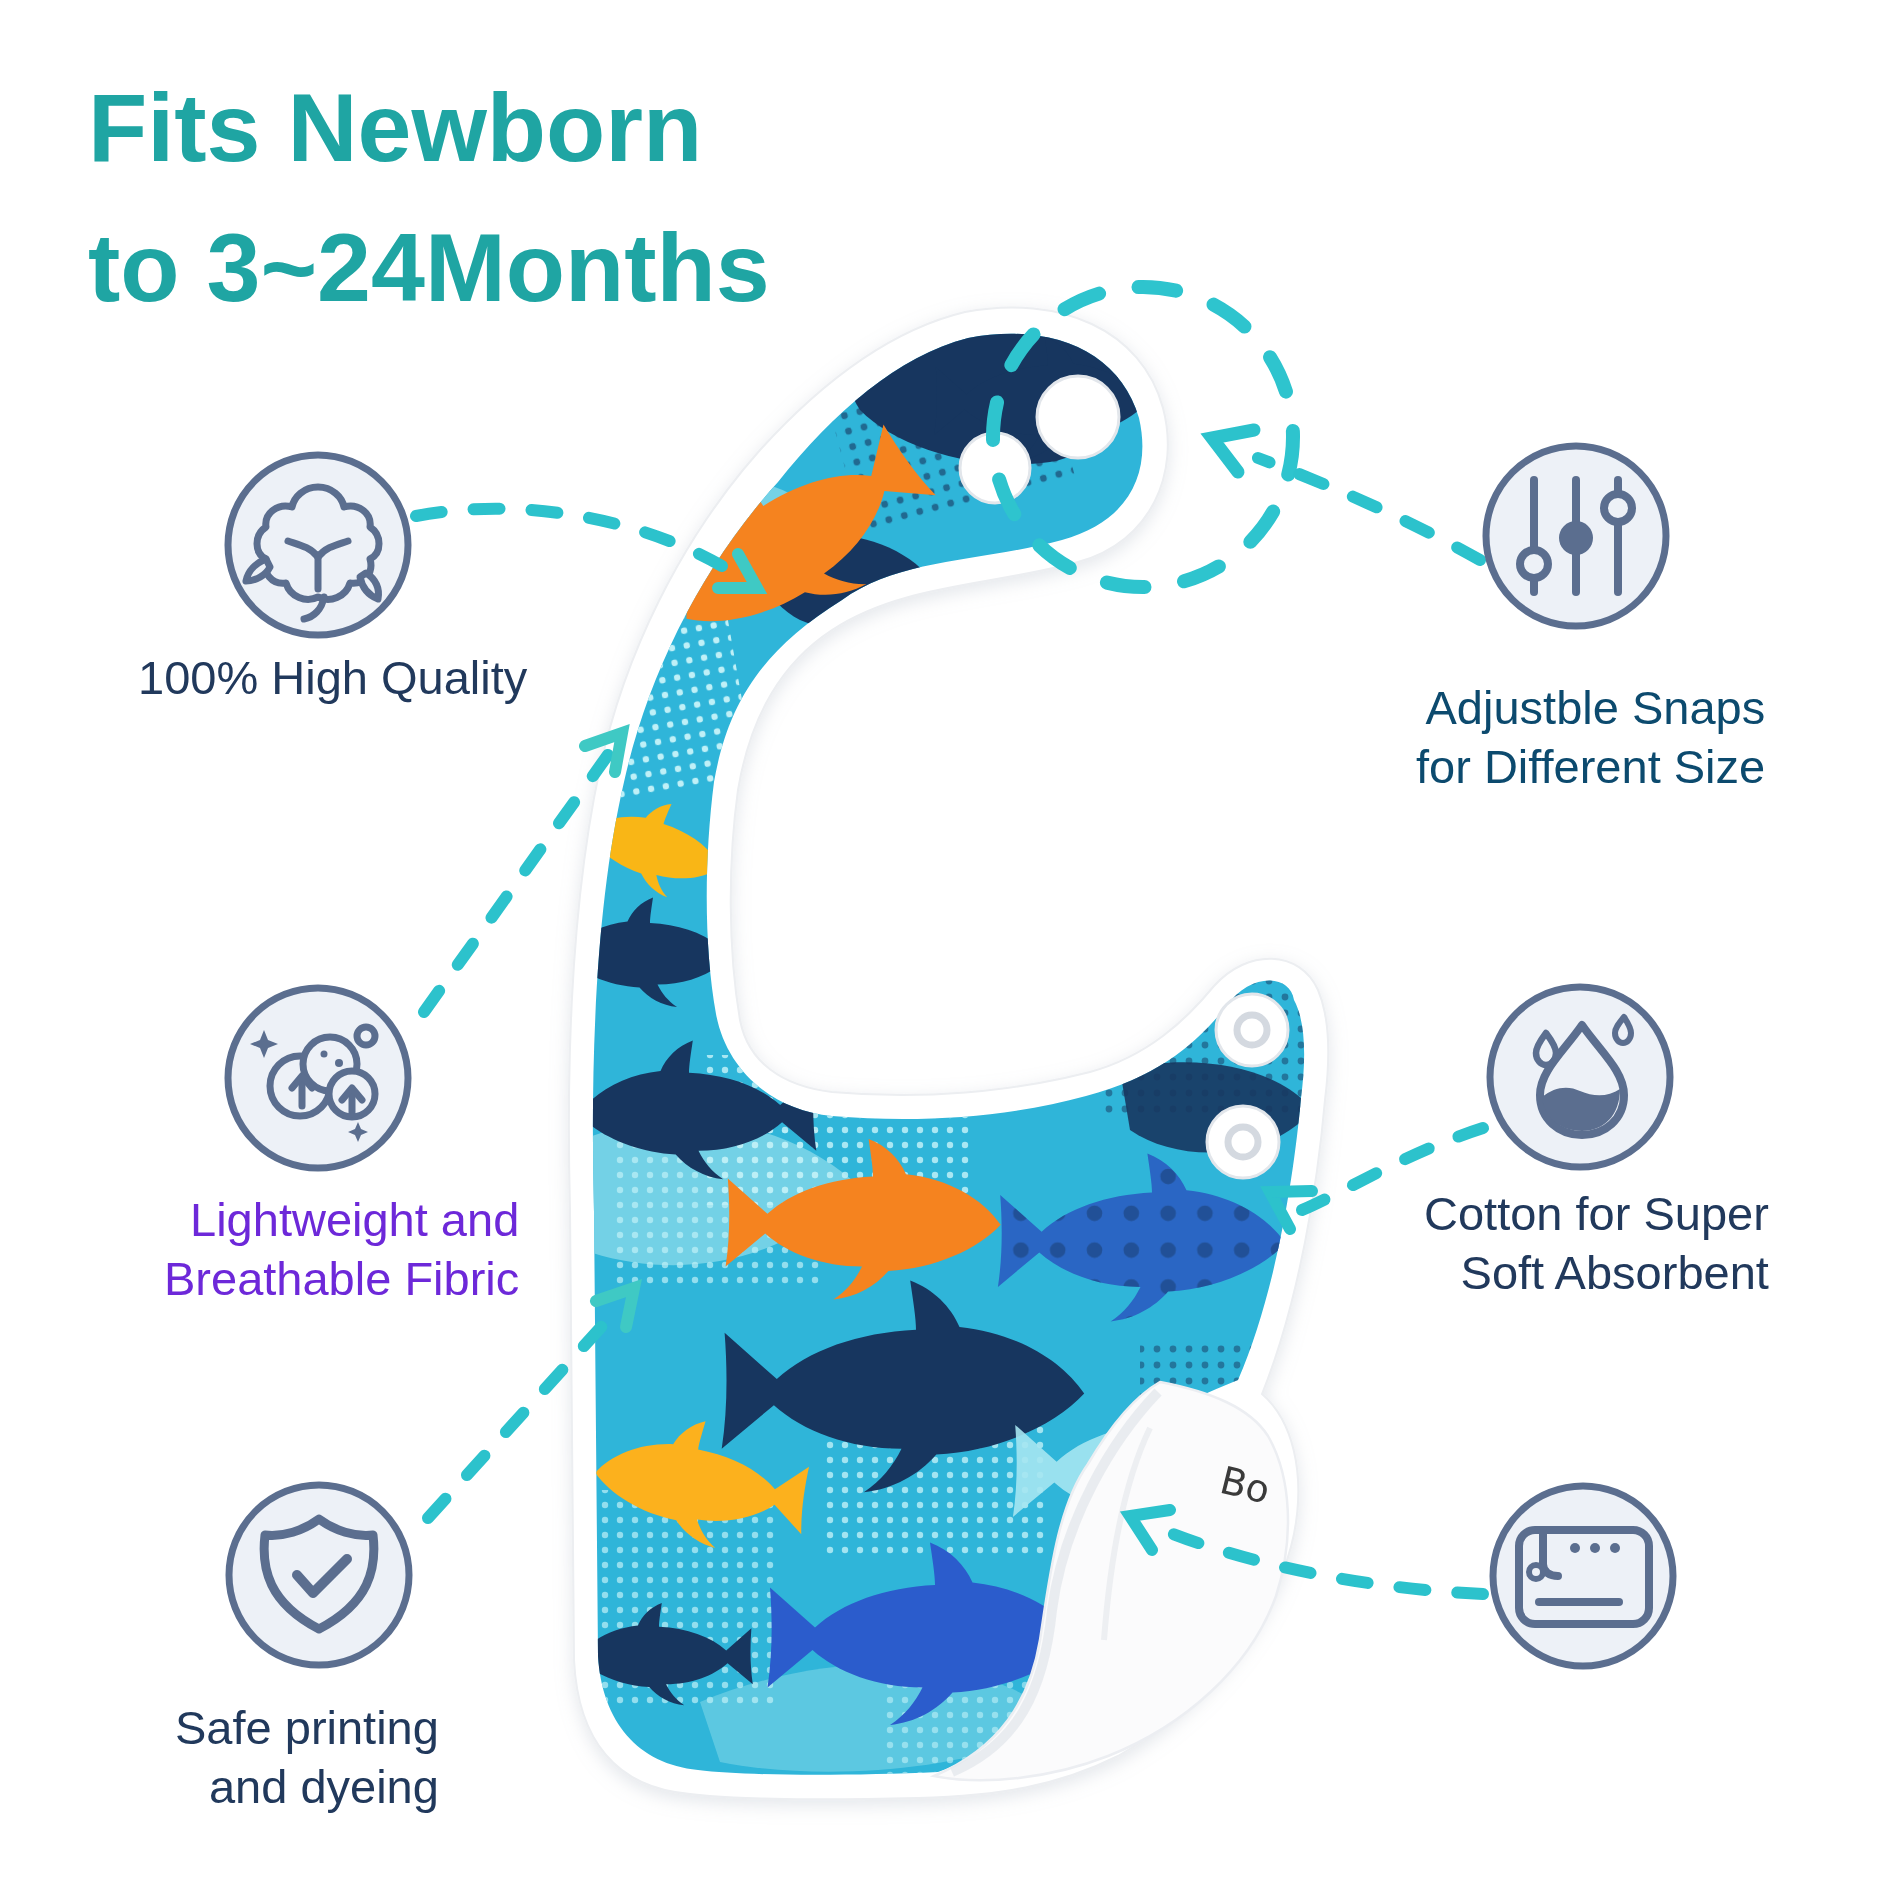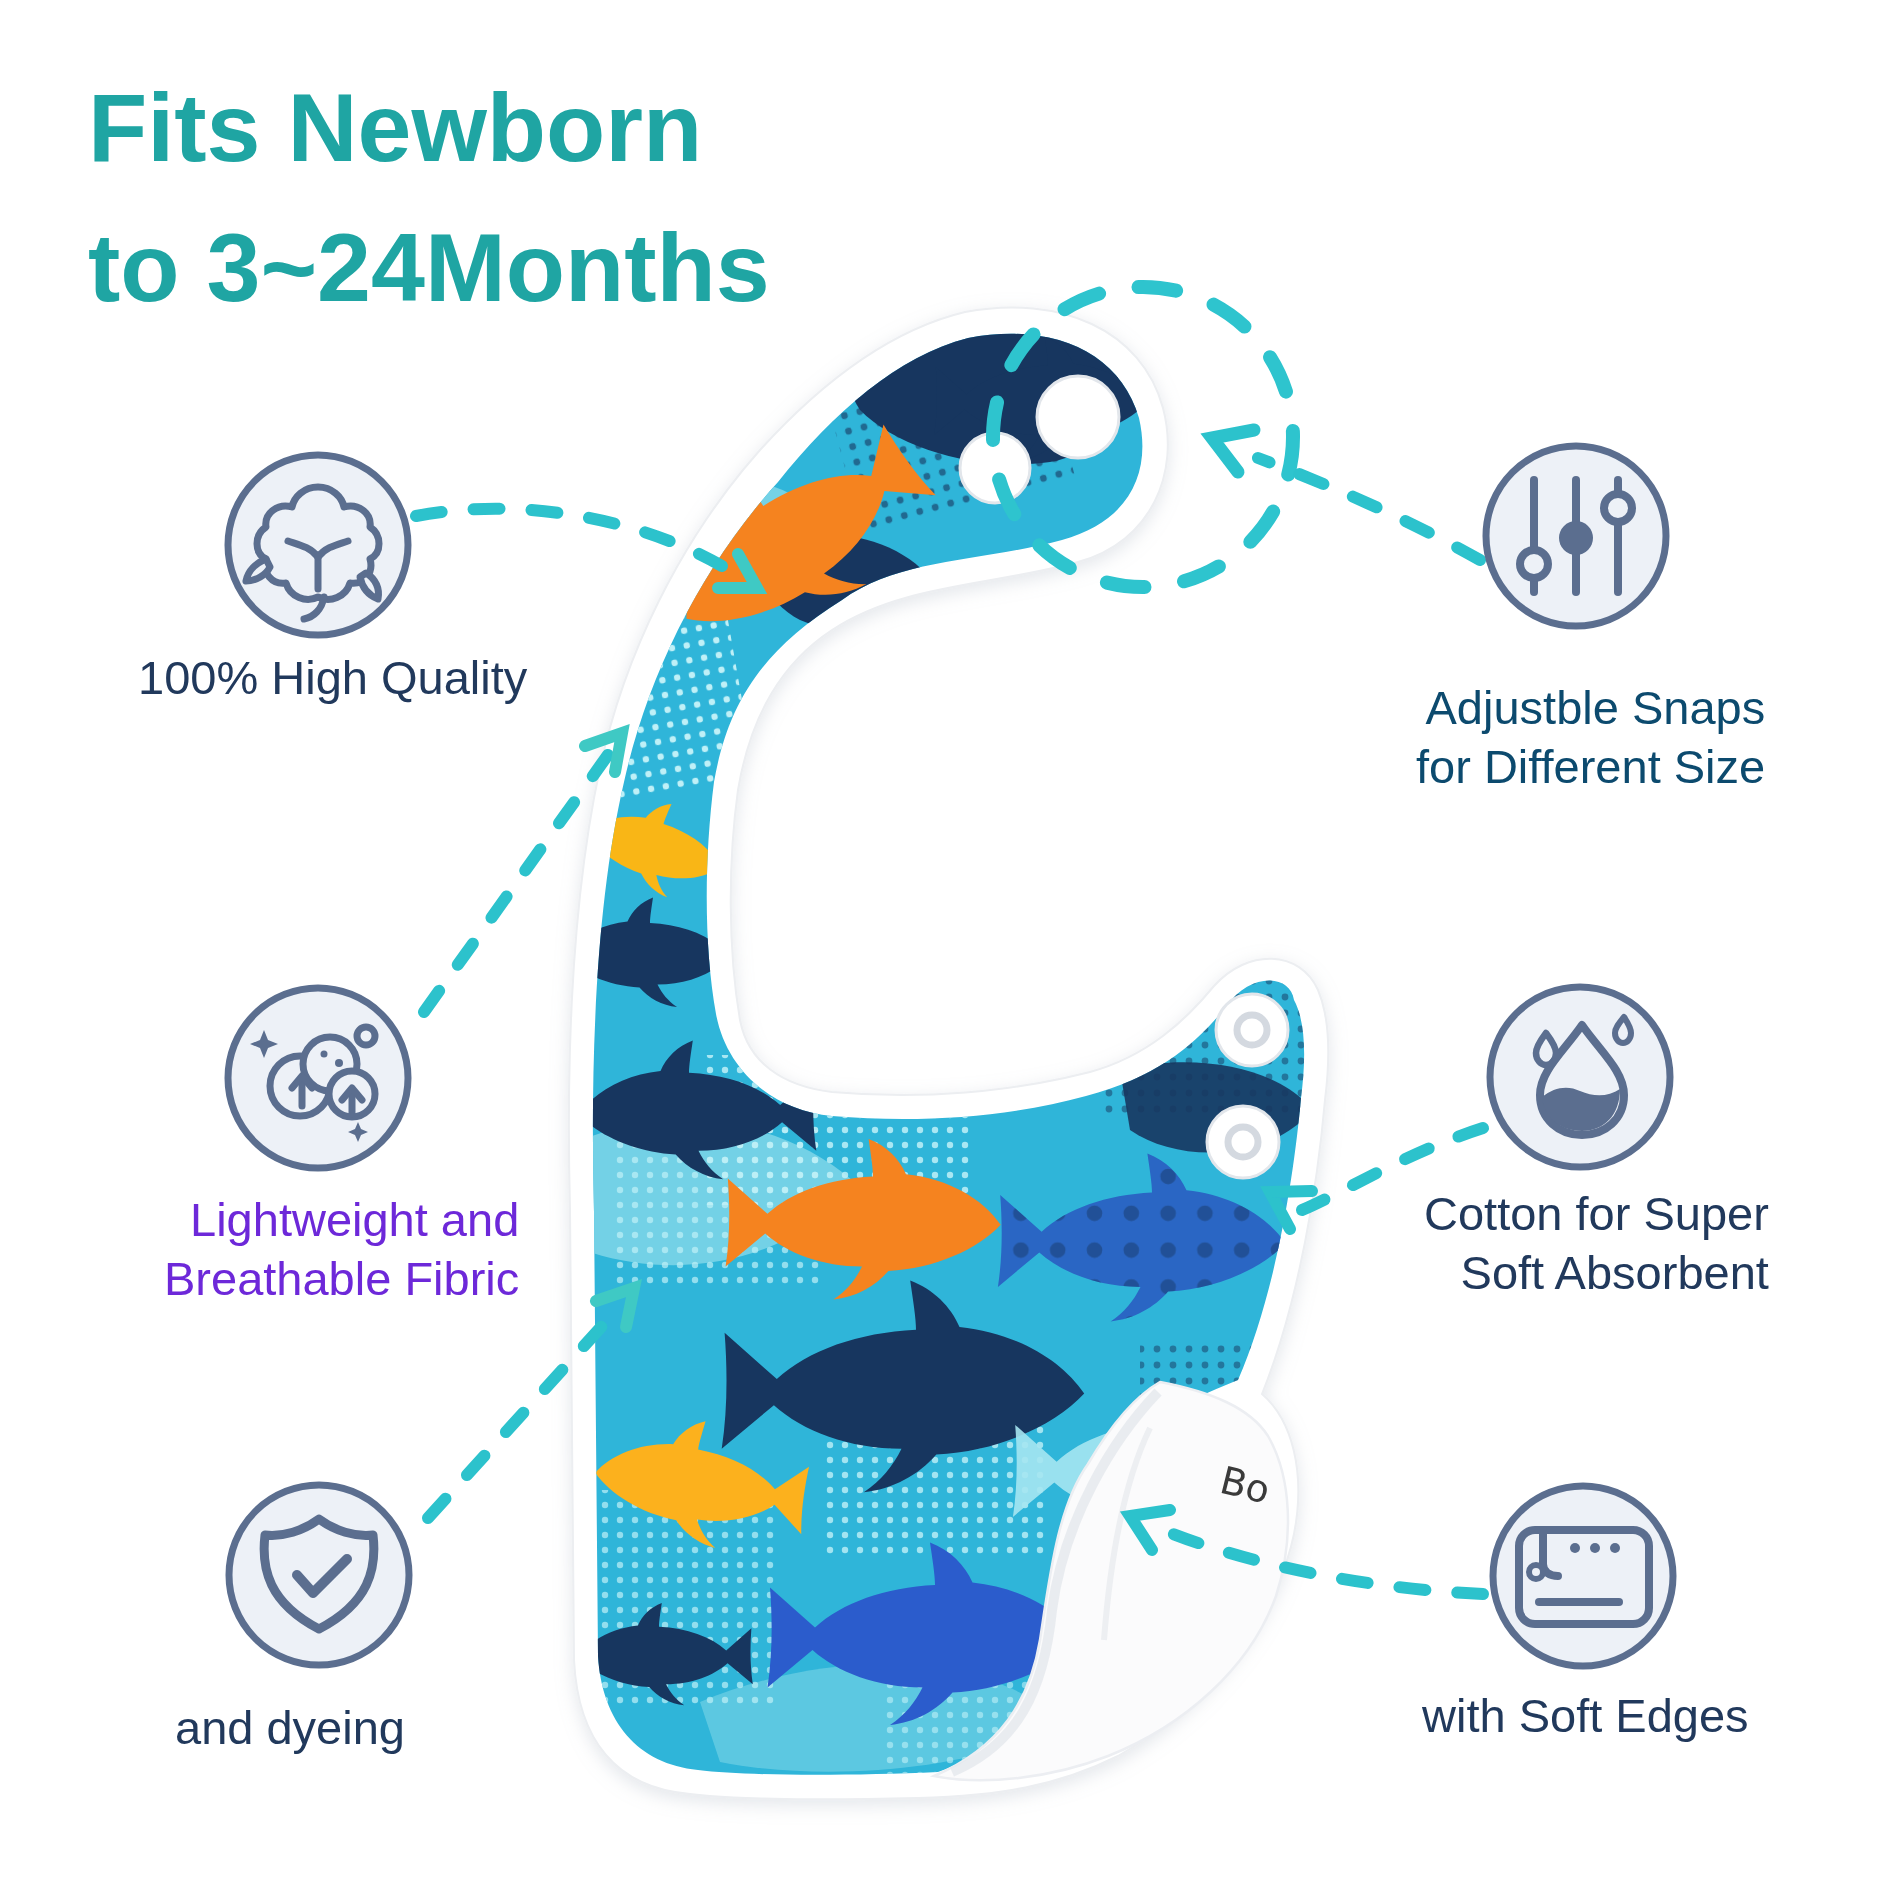--- a/index.html
+++ b/index.html
@@ -167,20 +167,21 @@
 
   <div class="feature">
     <svg class="icon-wrap" style="left:219px;top:1475px" viewBox="-100 -100 200 200">
       <circle r="90" fill="#EDF1F7" stroke="#5B6E8F" stroke-width="7"></circle>
       <g fill="none" stroke="#5B6E8F" stroke-linecap="round" stroke-linejoin="round">
         <path stroke-width="9" d="M0,-56 C16,-44 36,-38 54,-40 C58,-6 50,28 0,54 C-50,28 -58,-6 -54,-40 C-36,-38 -16,-44 0,-56 Z"></path>
         <path stroke-width="10" d="M-22,0 L-6,18 L28,-16"></path>
       </g>
     </svg>
     <div class="ftext" style="left:175px;top:1698px;color:#21395C">
+      <div>Safe printing</div>
       <div>and dyeing</div>
     </div>
   </div>
 
   <div class="feature">
     <svg class="icon-wrap" style="left:1476px;top:436px" viewBox="-100 -100 200 200">
       <circle r="90" fill="#EDF1F7" stroke="#5B6E8F" stroke-width="7"></circle>
       <g fill="none" stroke="#5B6E8F" stroke-width="8" stroke-linecap="round">
         <line x1="-42" y1="-56" x2="-42" y2="56"></line>
         <line x1="0" y1="-56" x2="0" y2="56"></line>
@@ -219,17 +220,16 @@
         <rect x="-64" y="-46" width="130" height="94" rx="16"></rect>
         <path d="M-40,-46 L-40,-12 C-40,-4 -33,0 -25,0"></path>
         <circle cx="-47" cy="-4" r="7" stroke-width="6"></circle>
         <circle cx="-8" cy="-28" r="5" fill="#5B6E8F" stroke="none"></circle>
         <circle cx="12" cy="-28" r="5" fill="#5B6E8F" stroke="none"></circle>
         <circle cx="32" cy="-28" r="5" fill="#5B6E8F" stroke="none"></circle>
         <line x1="-44" y1="26" x2="36" y2="26"></line>
       </g>
     </svg>
     <div class="ftext" style="left:1422px;top:1686px;color:#21395C">
-      <div>with Soft Edges</div>
     </div>
   </div>
 
 </div>
 
 </body></html>

